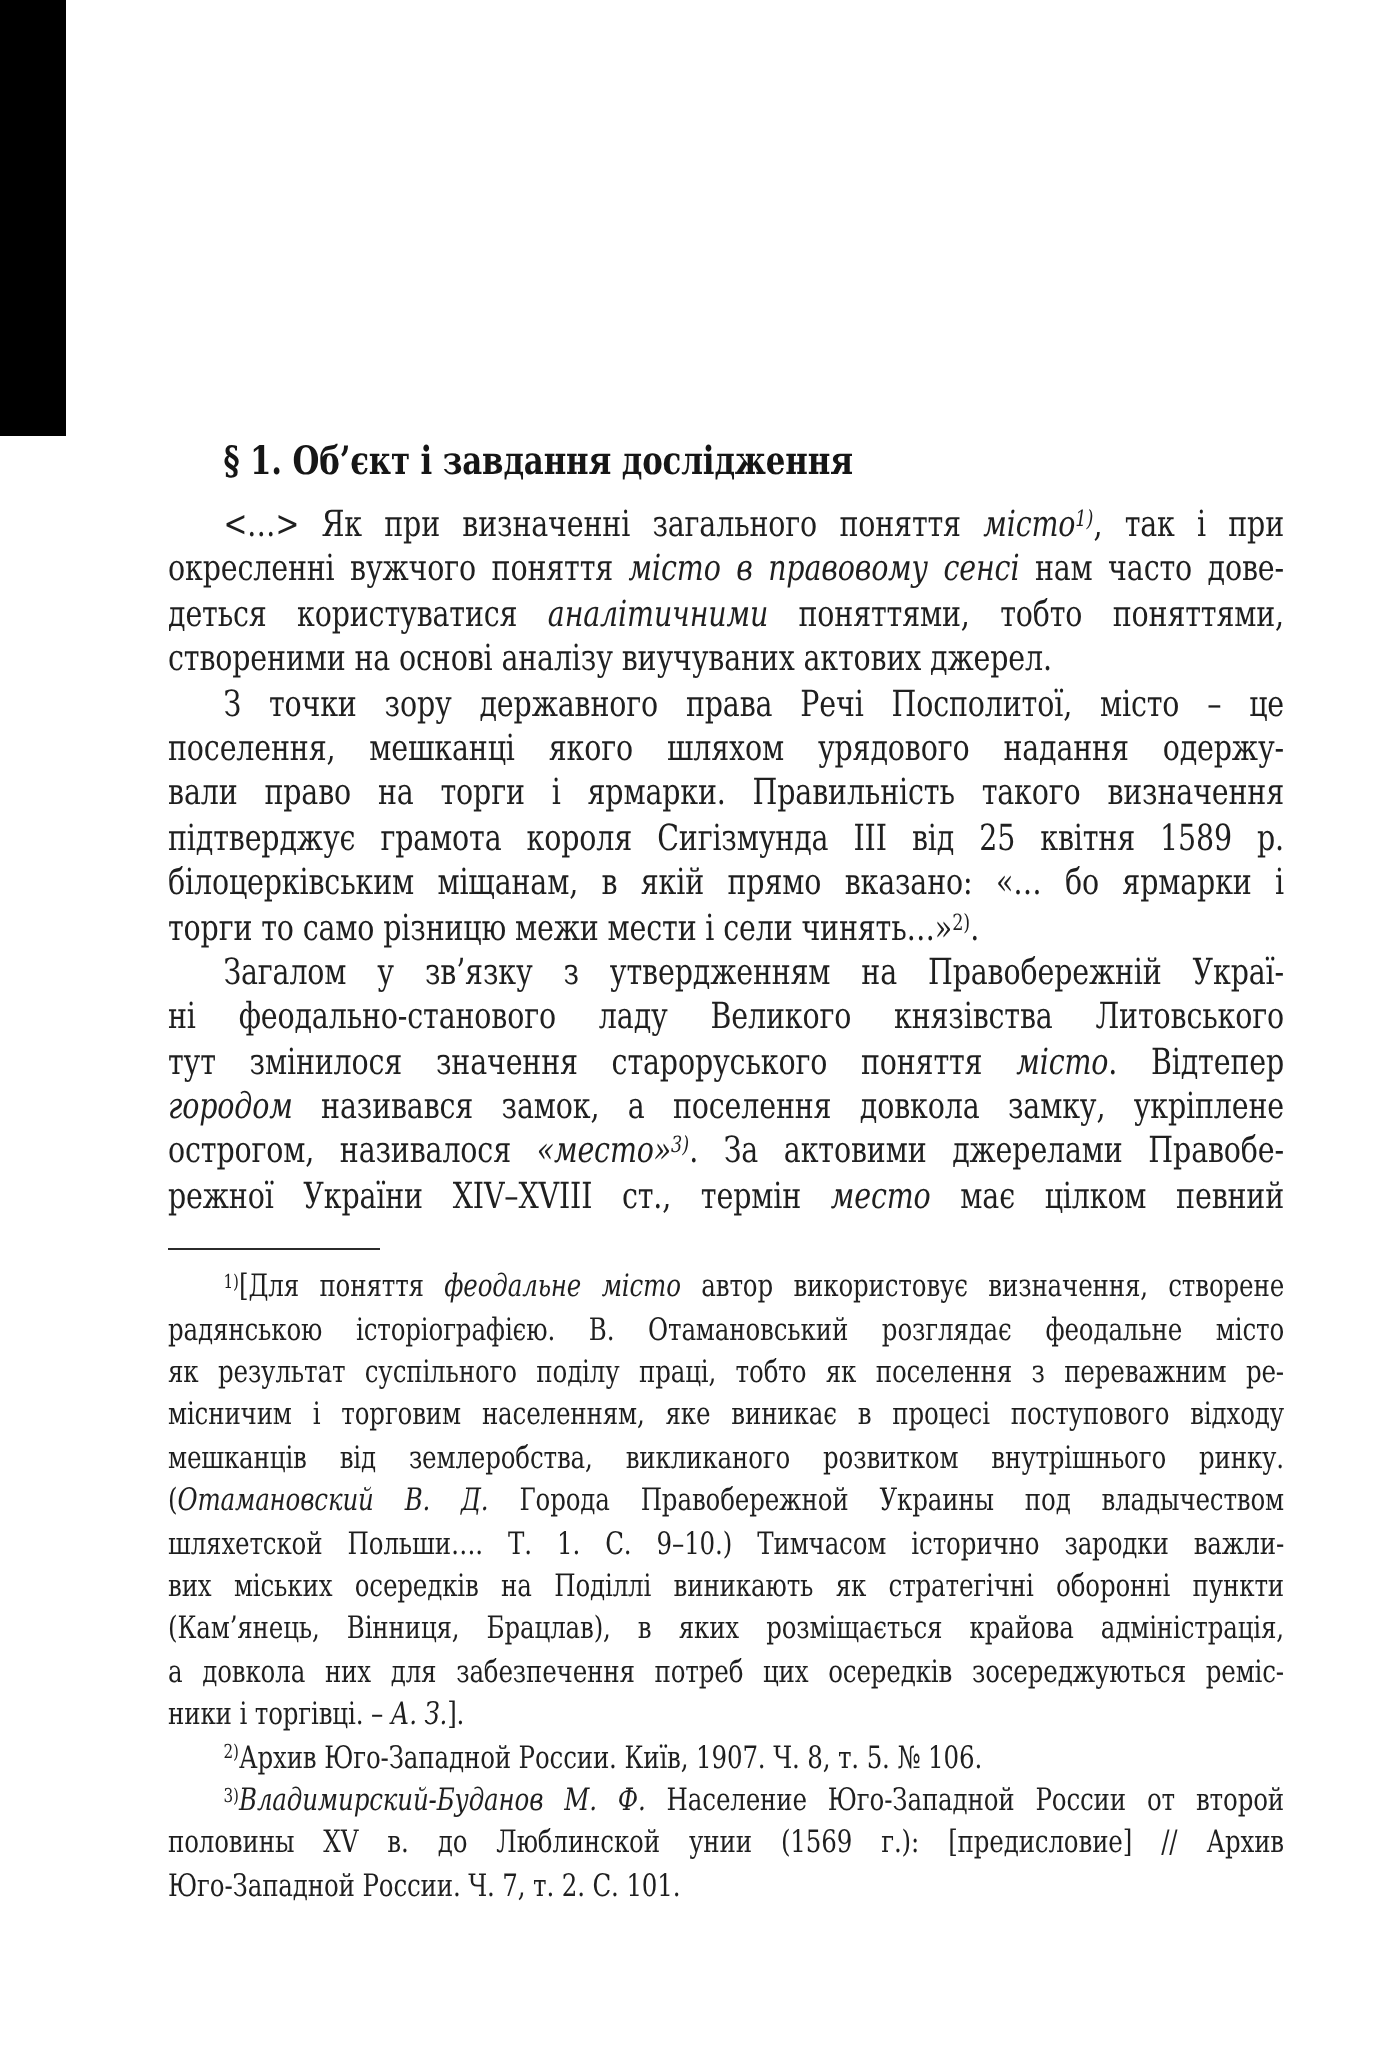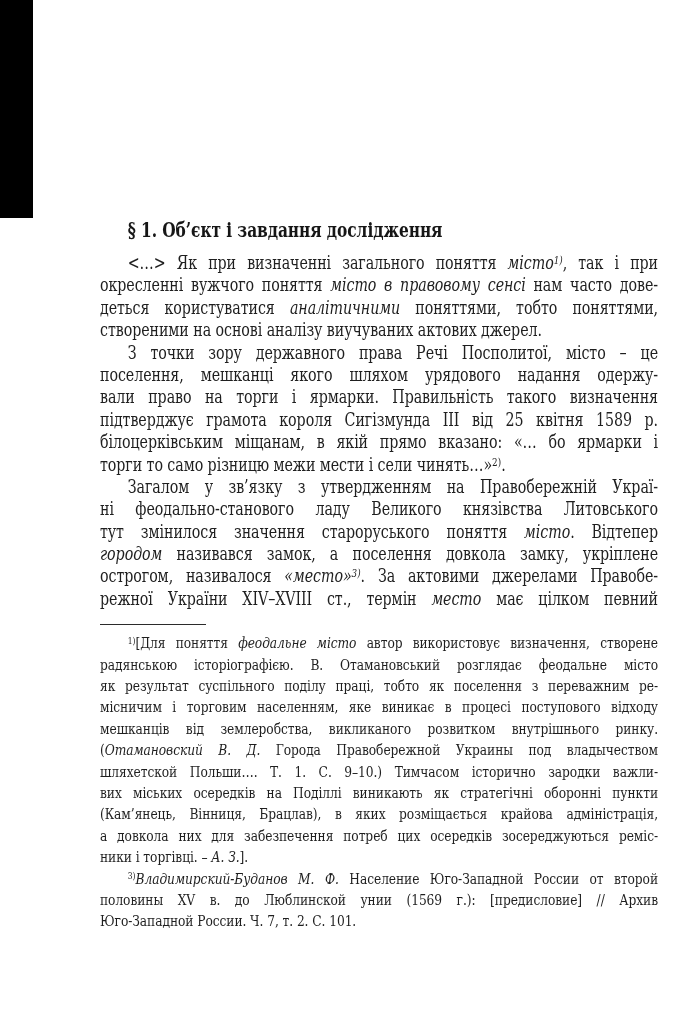--- a/index.html
+++ b/index.html
@@ -18,21 +18,21 @@
   .corner-bar {
     position: absolute;
     left: 0;
     top: 0;
     width: 33px;
     height: 218px;
     background: #000000;
   }
   .col {
     position: absolute;
-    left: 100px;
+    left: 84px;
     top: 218px;
     width: 558px;
   }
   
   .line {
     width: 705px;
     transform: scaleX(0.7915);
     transform-origin: 0 0;
     text-align: justify;
     text-align-last: justify;
@@ -118,18 +118,21 @@
         <div class="line fn-line"><span class="">місничим і торговим населенням, яке виникає в процесі поступового відходу</span></div>
         <div class="line fn-line"><span class="">мешканців від землеробства, викликаного розвитком внутрішнього ринку.</span></div>
         <div class="line fn-line"><span class="">(</span><span class="it ">Отамановский В. Д.</span><span class=""> Города Правобережной Украины под владычеством</span></div>
         <div class="line fn-line"><span class="">шляхетской Польши…. Т. 1. С. 9–10.) Тимчасом історично зародки важли-</span></div>
         <div class="line fn-line"><span class="">вих міських осередків на Поділлі виникають як стратегічні оборонні пункти</span></div>
         <div class="line fn-line"><span class="">(Кам’янець, Вінниця, Брацлав), в яких розміщається крайова адміністрація,</span></div>
         <div class="line fn-line"><span class="">а довкола них для забезпечення потреб цих осередків зосереджуються реміс-</span></div>
         <div class="line fn-line last"><span class="">ники і торгівці. – </span><span class="it ">А. З.</span><span class="">].</span></div>
       </div>
       <div>
+        <div class="line fn-line ind last"><span class="sup">2)</span><span class="">Архив Юго-Западной России. Київ, 1907. Ч. 8, т. 5. № 106.</span></div>
+      </div>
+      <div>
         <div class="line fn-line ind"><span class="sup">3)</span><span class="it ">Владимирский-Буданов М. Ф.</span><span class=""> Население Юго-Западной России от второй</span></div>
         <div class="line fn-line"><span class="">половины XV в. до Люблинской унии (1569 г.): [предисловие] // Архив</span></div>
         <div class="line fn-line last"><span class="">Юго-Западной России. Ч. 7, т. 2. С. 101.</span></div>
       </div>
     </div>
 </div>
 
 </body></html>

